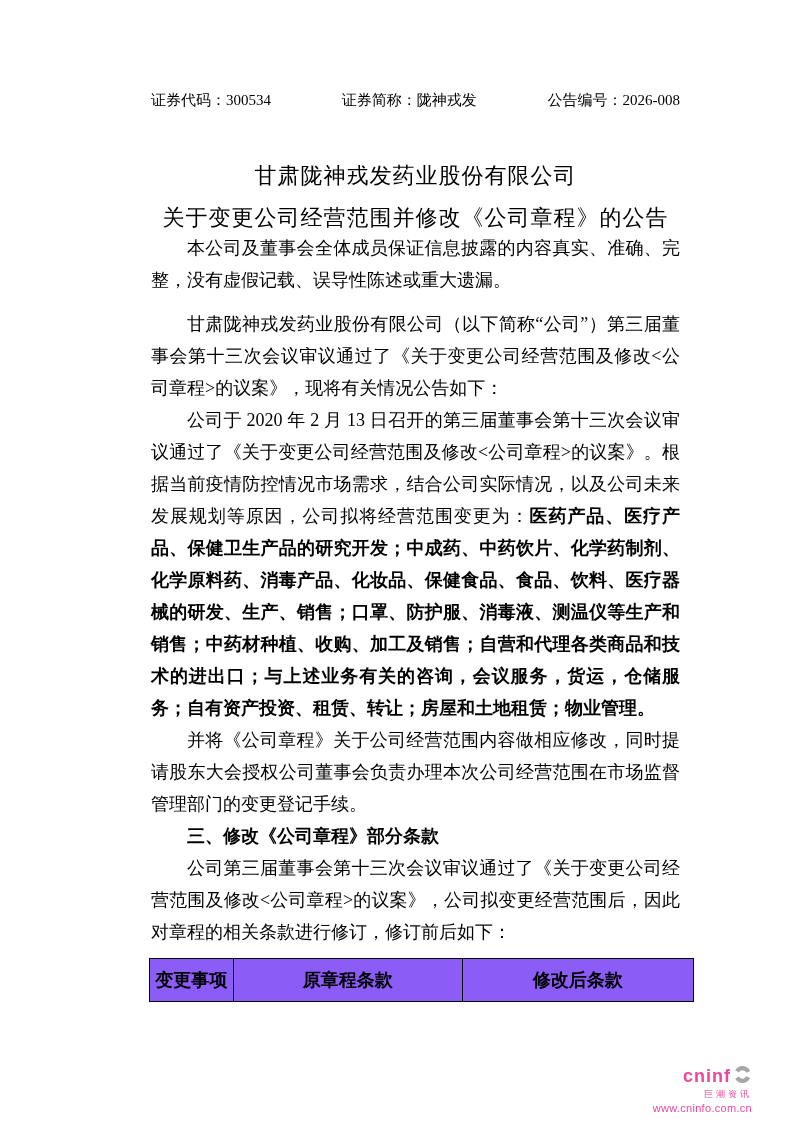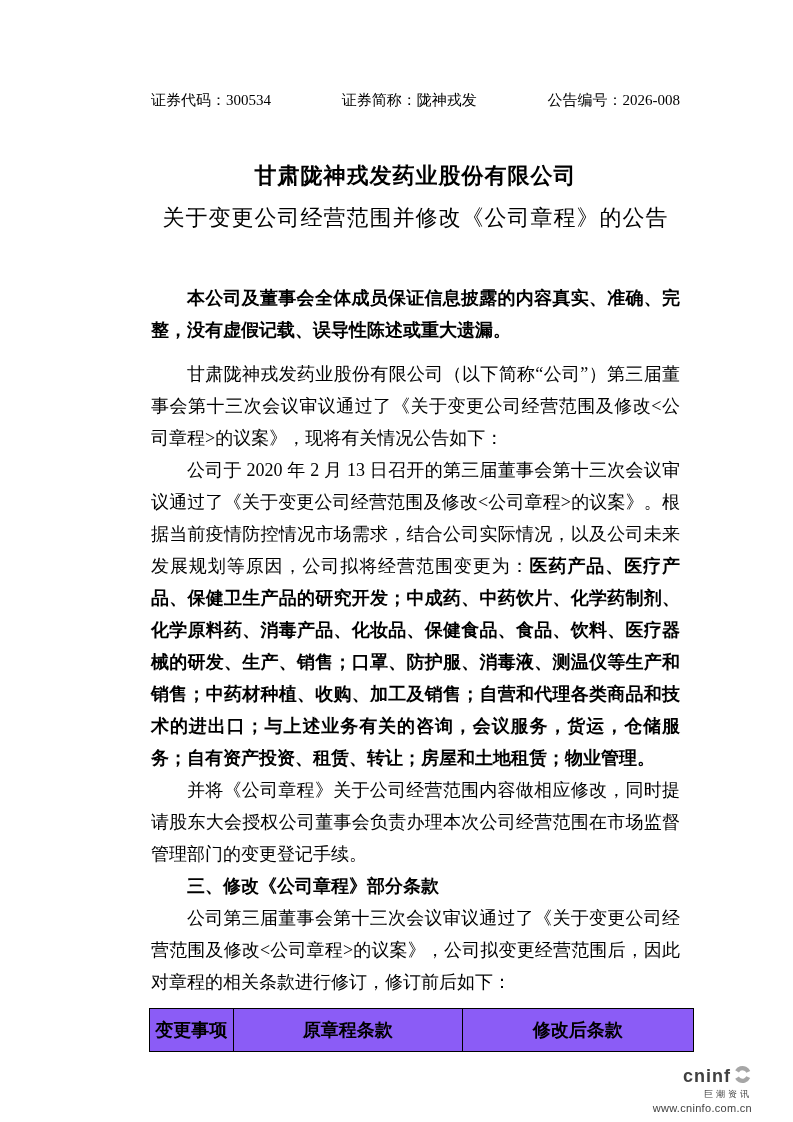--- a/index.html
+++ b/index.html
@@ -21,44 +21,43 @@
     align-items: baseline;
     font-size: 15px;
     line-height: 20px;
     white-space: nowrap;
   }
   .title {
     margin: 52px 0 0 0;
     text-align: center;
     font-size: 22px;
     line-height: 28px;
-    font-weight: bold;
+    font-weight: normal;
     font-family: "Liberation Sans", "DejaVu Sans", sans-serif;
     letter-spacing: 1px;
   }
   .subtitle {
     margin: 14px 0 0 0;
     text-align: center;
     font-size: 22px;
     line-height: 28px;
     font-weight: normal;
     font-family: "Liberation Sans", "DejaVu Sans", sans-serif;
     letter-spacing: 1px;
   }
   .body-text {
     margin: 0;
     font-size: 18px;
     line-height: 32px;
     text-align: justify;
     text-indent: 2em;
   }
   .disclaimer {
-    margin-top: 50px;
     margin-bottom: 12px;
-    font-weight: bold;
+    font-weight: normal;
   }
   .section-heading {
     margin: 0;
     font-size: 18px;
     line-height: 32px;
     font-weight: bold;
     font-family: "Liberation Sans", "DejaVu Sans", sans-serif;
     text-indent: 2em;
   }
   .bold-run { font-weight: bold; }
@@ -80,21 +79,21 @@
     background: #8b5cf6;
   }
   .col-change { width: 14.5%; }
   .col-orig   { width: 42.5%; }
   .col-new    { width: 43%; }
   .cninfo-logo {
     position: absolute;
     right: 12px;
     bottom: 8px;
     text-align: right;
-    color: #404040;
+    color: #ec4899;
     font-family: "Liberation Sans", "DejaVu Sans", sans-serif;
     line-height: 1.1;
     user-select: none;
   }
   .cninfo-brand-row {
     display: flex;
     align-items: center;
     justify-content: flex-end;
     gap: 2px;
     font-size: 18px;

